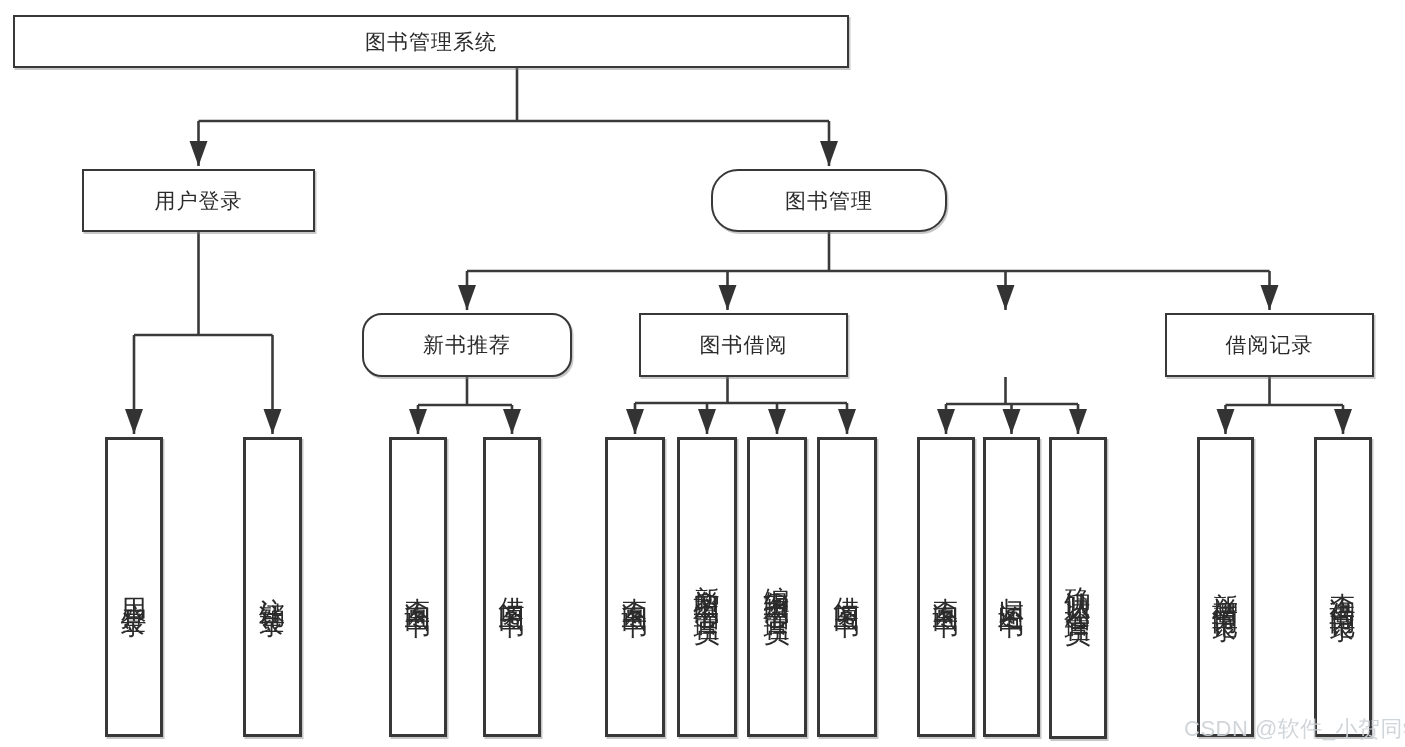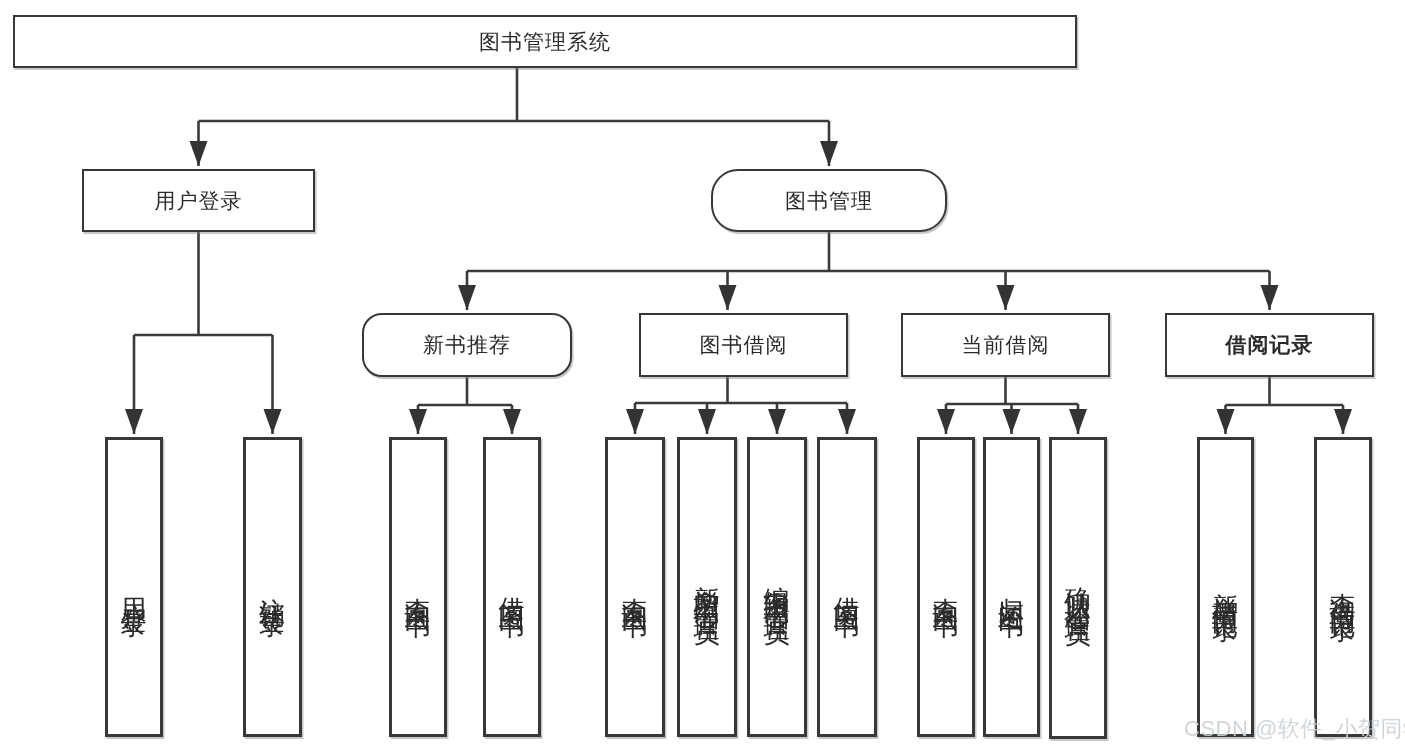--- a/index.html
+++ b/index.html
@@ -90,41 +90,38 @@
     <line x1="946" y1="404" x2="946" y2="434" marker-end="url(#ah)"></line>
     <line x1="1011.5" y1="404" x2="1011.5" y2="434" marker-end="url(#ah)"></line>
     <line x1="1078" y1="404" x2="1078" y2="434" marker-end="url(#ah)"></line>
 
     <line x1="1269.5" y1="377" x2="1269.5" y2="405"></line>
     <line x1="1225.5" y1="405" x2="1343" y2="405"></line>
     <line x1="1225.5" y1="405" x2="1225.5" y2="434" marker-end="url(#ah)"></line>
     <line x1="1343" y1="405" x2="1343" y2="434" marker-end="url(#ah)"></line>
   </svg>
 
-  <div class="box" style="left:13px;top:15px;width:1064px;height:53px;">
+  <div class="box" style="left:13px;top:15px;width:836px;height:53px;">
     <span class="hlabel">图书管理系统</span>
   </div>
 
   <div class="box" style="left:82px;top:169px;width:233px;height:63px;">
     <span class="hlabel">用户登录</span>
   </div>
   <div class="box" style="left:711px;top:169px;width:236px;height:63px;border-radius:27px;">
     <span class="hlabel">图书管理</span>
   </div>
 
   <div class="box" style="left:362px;top:313px;width:210px;height:64px;border-radius:20px;">
     <span class="hlabel">新书推荐</span>
   </div>
   <div class="box" style="left:623px;top:313px;width:209px;height:64px;margin-left:16px;">
     <span class="hlabel">图书借阅</span>
   </div>
-  <div class="box" style="left:901px;top:313px;width:209px;height:64px;">
-    <span class="hlabel">当前借阅</span>
-  </div>
-  <div class="box" style="left:1165px;top:313px;width:209px;height:64px;font-weight:bold;">
+  <div class="box" style="left:1165px;top:313px;width:209px;height:64px;">
     <span class="hlabel">借阅记录</span>
   </div>
 
   <div class="box leaf" style="left:105px;top:437px;width:58px;height:300px;">
     <span class="vtext">用户登录</span>
   </div>
   <div class="box leaf" style="left:243px;top:437px;width:59px;height:300px;">
     <span class="vtext">注销登录</span>
   </div>
 

